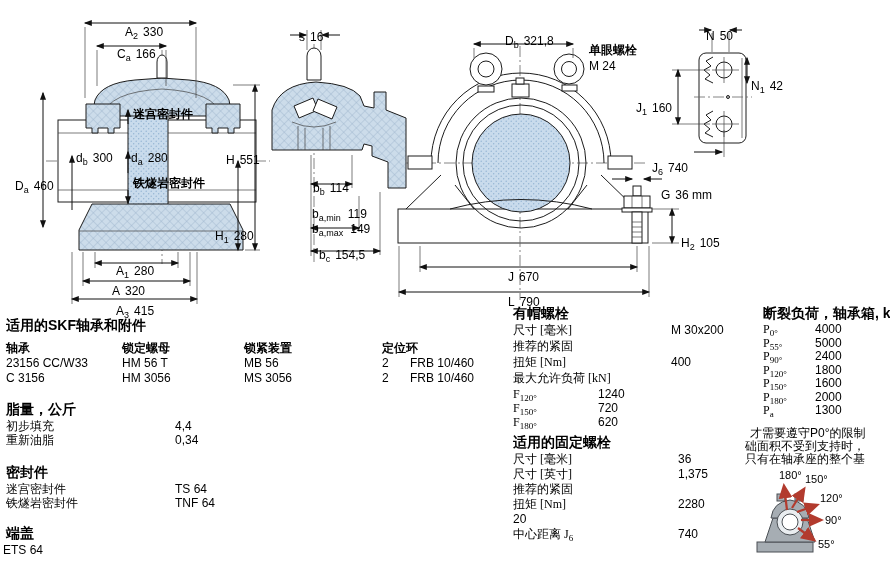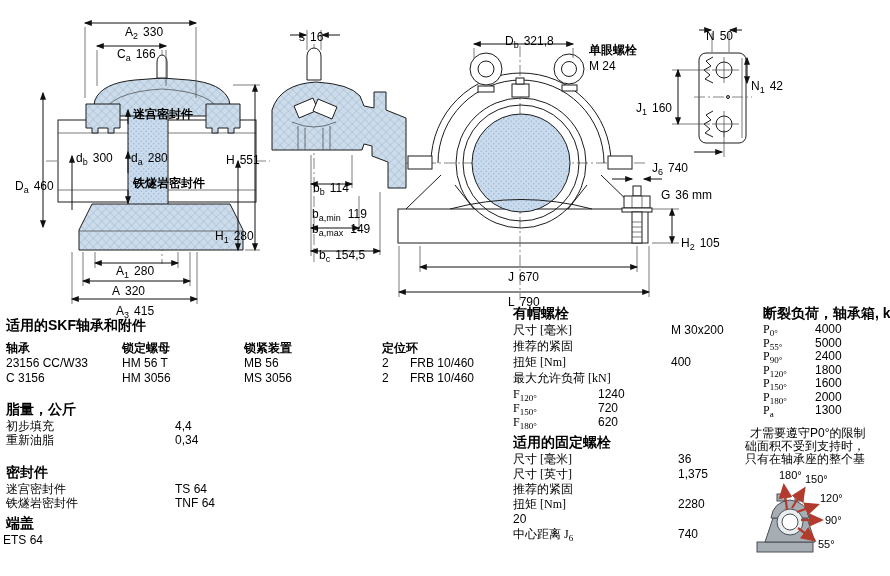--- a/index.html
+++ b/index.html
@@ -273,21 +273,21 @@
   <div class="sec-title" style="margin-top:18px;height:17px">密封件</div>
   <div class="row" style="height:14px">
     <span class="lbl" style="width:169px">迷宫密封件</span>
     <span class="val">TS 64</span>
   </div>
   <div class="row" style="height:14px">
     <span class="lbl" style="width:169px">铁燧岩密封件</span>
     <span class="val">TNF 64</span>
   </div>
 
-  <div class="sec-title" style="margin-top:6px;height:17px">端盖</div>
+  <div class="sec-title" style="margin-top:16px;height:17px">端盖</div>
   <div style="margin-left:-3px">ETS 64</div>
 </div>
 
 <div class="col" style="left:513px;top:306px;width:220px">
   <div class="sec-title" style="height:17px">有帽螺栓</div>
   <div class="row" style="height:16px">
       <span class="lbl" style="width:158px">尺寸 [毫米]</span>
       <span class="val">M 30x200</span>
     </div>
   <div class="row" style="height:16px">

